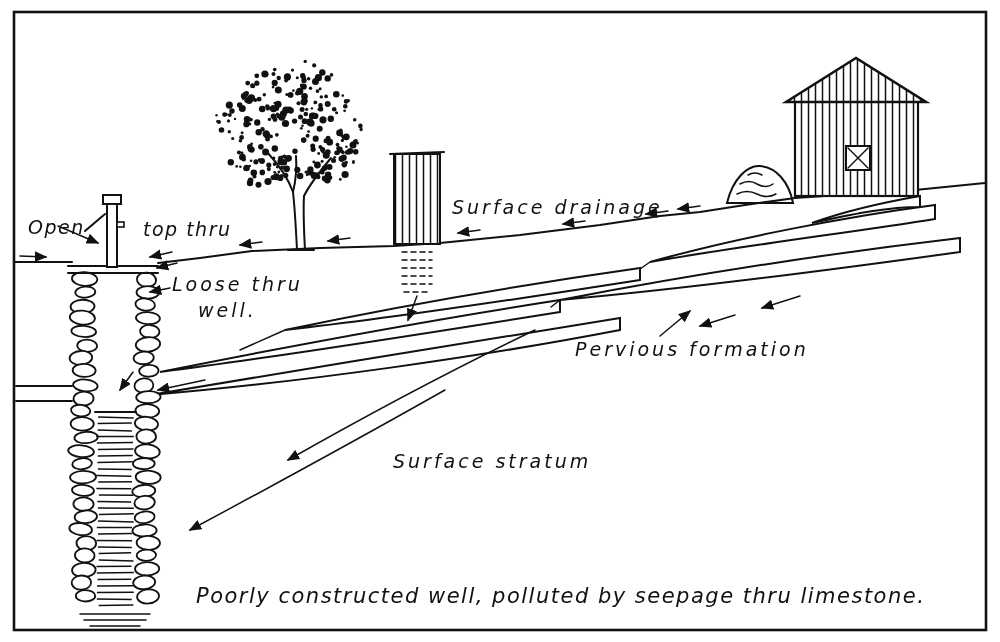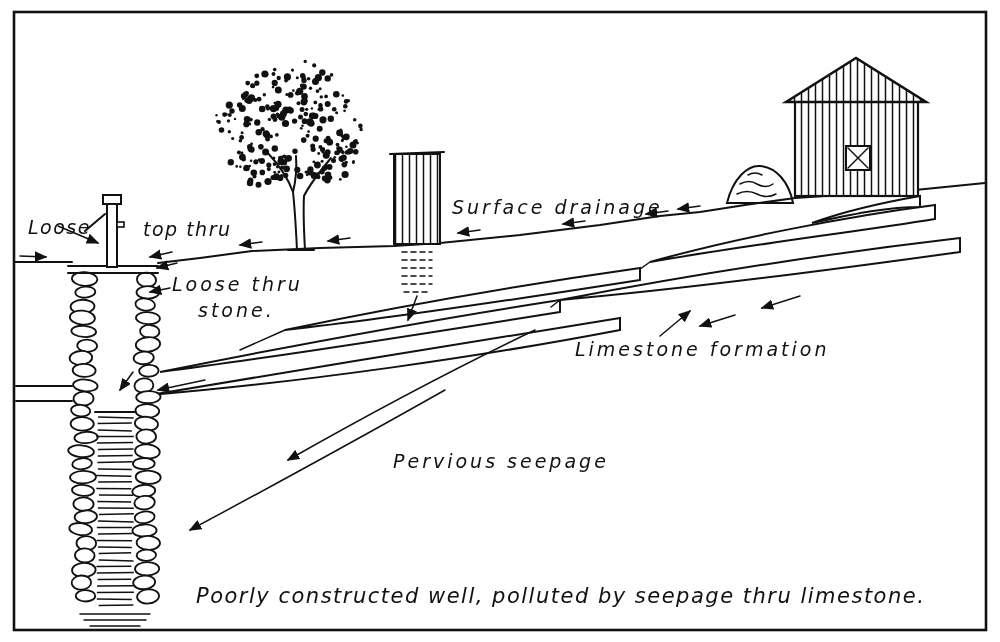--- a/index.html
+++ b/index.html
@@ -495,22 +495,22 @@
     <line class="thin" x1="170" y1="288" x2="150" y2="292" marker-end="url(#ah)"></line>
     <line class="thin" x1="262" y1="242" x2="240" y2="245" marker-end="url(#ah)"></line>
     <line class="thin" x1="350" y1="238" x2="328" y2="241" marker-end="url(#ah)"></line>
     <line class="thin" x1="480" y1="230" x2="458" y2="233" marker-end="url(#ah)"></line>
     <line class="thin" x1="585" y1="221" x2="563" y2="224" marker-end="url(#ah)"></line>
     <line class="thin" x1="668" y1="211" x2="646" y2="214" marker-end="url(#ah)"></line>
     <line class="thin" x1="700" y1="206" x2="678" y2="209" marker-end="url(#ah)"></line>
   </g>
 </svg>
 
-<div class="lbl" style="left:28px;top:216px">Loose</div>
+<div class="lbl" style="left:28px;top:216px">Open</div>
 <div class="lbl" style="left:143px;top:218px">top thru</div>
 <div class="lbl spread" style="left:172px;top:273px">Loose thru</div>
-<div class="lbl spread" style="left:198px;top:299px">stone.</div>
+<div class="lbl spread" style="left:198px;top:299px">well.</div>
 <div class="lbl spread" style="left:452px;top:196px">Surface drainage</div>
-<div class="lbl spread" style="left:575px;top:338px">Limestone formation</div>
-<div class="lbl spread" style="left:393px;top:450px">Pervious seepage</div>
+<div class="lbl spread" style="left:575px;top:338px">Pervious formation</div>
+<div class="lbl spread" style="left:393px;top:450px">Surface stratum</div>
 <div class="caption" style="left:160px;top:584px">Poorly constructed well, polluted by seepage thru limestone.</div>
 
 </div>
 
 </body></html>

